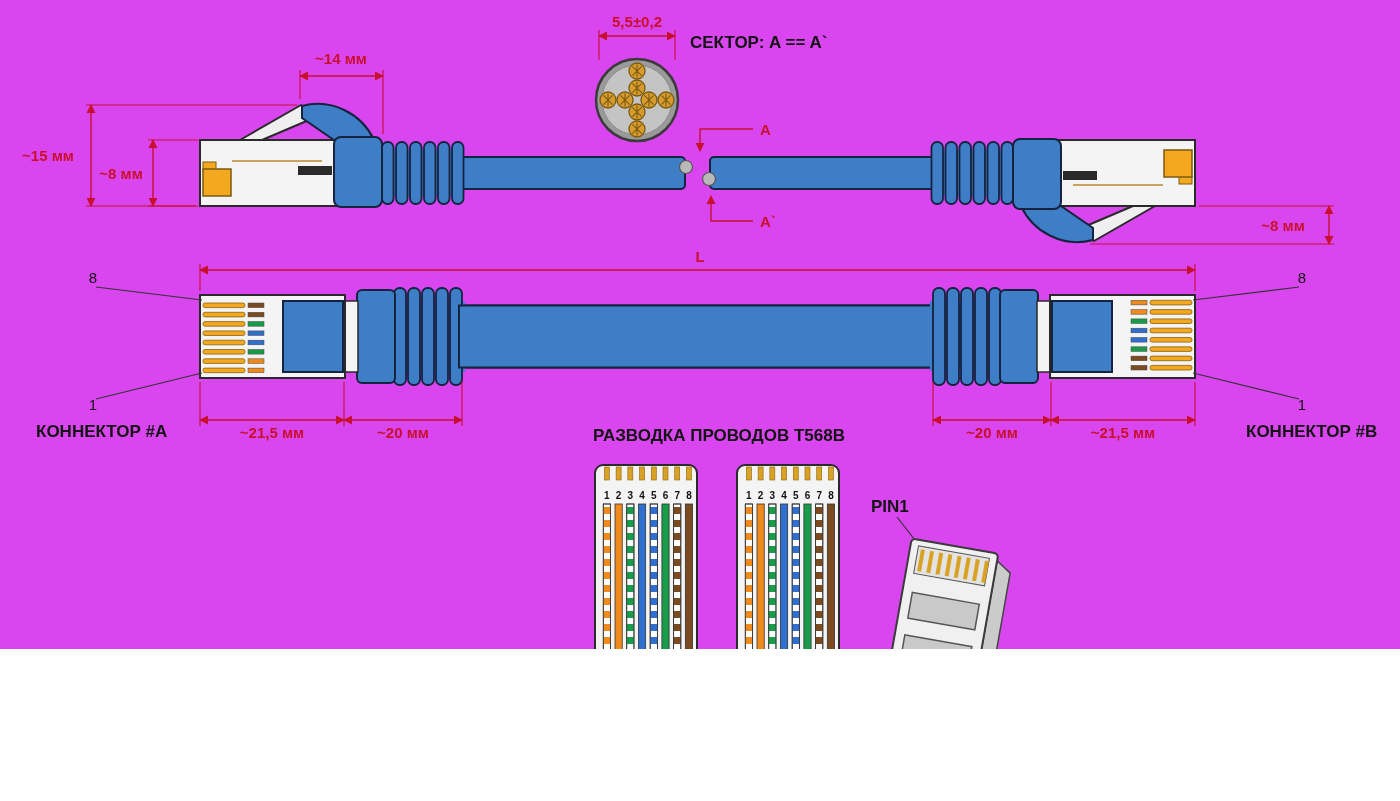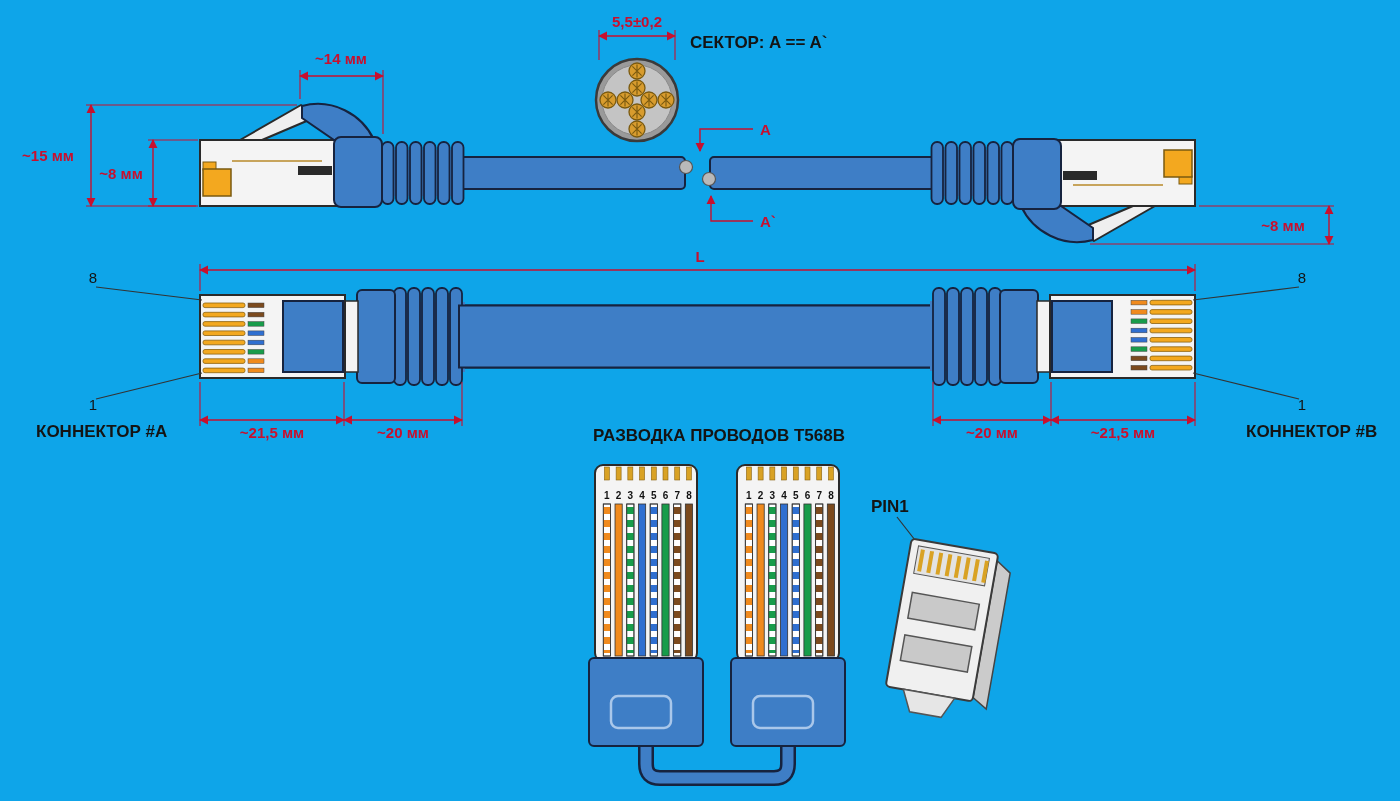--- a/index.html
+++ b/index.html
@@ -1,17 +1,17 @@
 <!DOCTYPE html>
 <html><head>
 <meta charset="utf-8">
 <title>Diagram</title>
 <style>
   html,body{margin:0;padding:0;background:#ffffff;}
-  #page{width:1400px;height:801px;background:#0ea5e9;position:relative;overflow:hidden;}
+  #page{width:1400px;height:649px;background:#d946ef;position:relative;overflow:hidden;}
   svg{display:block;}
   svg text{font-family:"Liberation Sans","DejaVu Sans",sans-serif;}
   .dimline{stroke:#c8102e;stroke-width:1.4;fill:none;}
   .extline{stroke:#c8102e;stroke-width:1.1;fill:none;}
   .dimtxt{fill:#c8102e;font-size:15px;font-weight:700;text-anchor:middle;}
   .dimtxt.start{text-anchor:start;}
   .blk{fill:#141414;font-size:17px;font-weight:700;}
   .num{fill:#141414;font-size:15px;font-weight:400;text-anchor:middle;}
   .blue{fill:#3e7ec6;stroke:#16233f;stroke-width:2;}
   .bluebar{fill:#3e7ec6;stroke:#16233f;stroke-width:1.8;}

